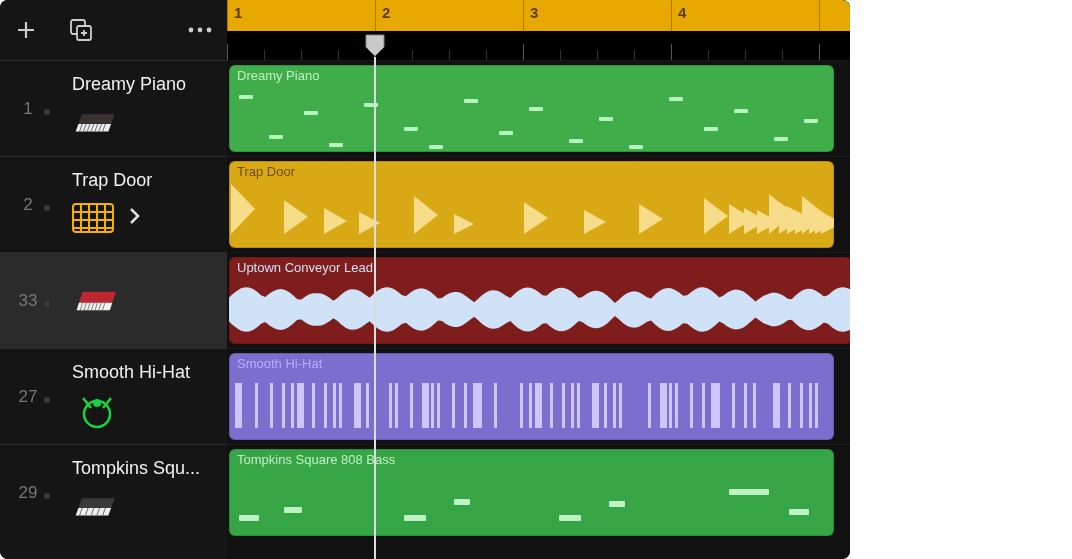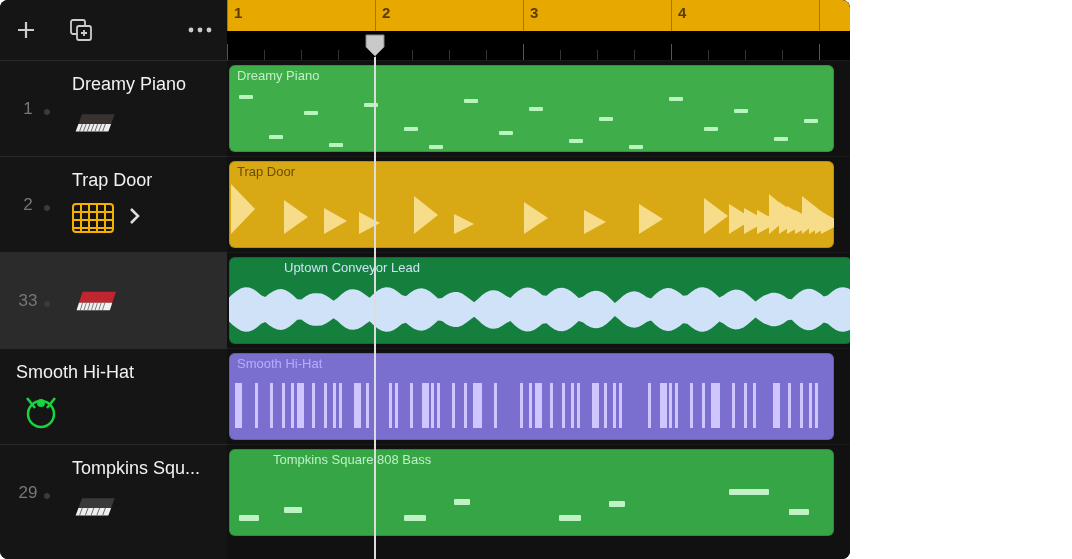--- a/index.html
+++ b/index.html
@@ -150,24 +150,24 @@
     box-shadow: inset 0 0 0 1px rgba(0,0,0,.15);
   }
   .region-label {
     font-size: 13px;
     padding: 3px 8px;
     color: inherit;
     font-weight: 500;
   }
   .region-green { background: #3fad4a; color: #c1f0c5; }
   .region-yellow { background: #d9a815; color: #6b4e00; }
-  .region-blue { background: #15803d; color: #cfe2f7; padding-left: 47px; }
+  .region-blue { background: #7f1d1d; color: #cfe2f7; }
   .region-purple { background: #7a6fcf; color: #4d3ab8; }
   .region-purple .region-label { color: #b6adff; }
-  .region-green2 { background: #36a546; color: #c1f0c5; padding-left: 36px; }
+  .region-green2 { background: #36a546; color: #c1f0c5; }
   .region-content {
     position: absolute;
     left: 0; right: 0; top: 22px; bottom: 4px;
   }
   .midi-dash { position:absolute; height:4px; background:#b8f5be; border-radius:1px; }
   
   .tri { position:absolute; bottom: 10px; width:0; height:0; border-style:solid; border-color: transparent transparent transparent #f7dd8a; }
   
   .wave-svg { width:100%; height:100%; display:block; }
   
@@ -270,20 +270,24 @@
                   <line x1="38" y1="20" x2="38" y2="28" stroke="#777"></line>
                   <line x1="42" y1="20" x2="42" y2="28" stroke="#777"></line>
                 </g>
               </svg>
           </span>
         </div>
       </div>
     </div>
 
     <div class="track-row">
+      <div class="track-num">
+        <span>27</span>
+        <span class="track-dot"></span>
+      </div>
       <div class="track-body">
         <div class="track-name">Smooth Hi-Hat</div>
         <div class="track-icon-row">
           <span class="inst-icon">
             <svg width="44" height="40" viewBox="0 0 44 40" stroke="#17d43f" stroke-width="2.5" fill="none">
                 <circle cx="22" cy="24" r="13"></circle>
                 <circle cx="22" cy="13" r="4" fill="#17d43f" stroke="none"></circle>
                 <line x1="8" y1="8" x2="16" y2="18"></line>
                 <line x1="36" y1="8" x2="28" y2="18"></line>
               </svg>

